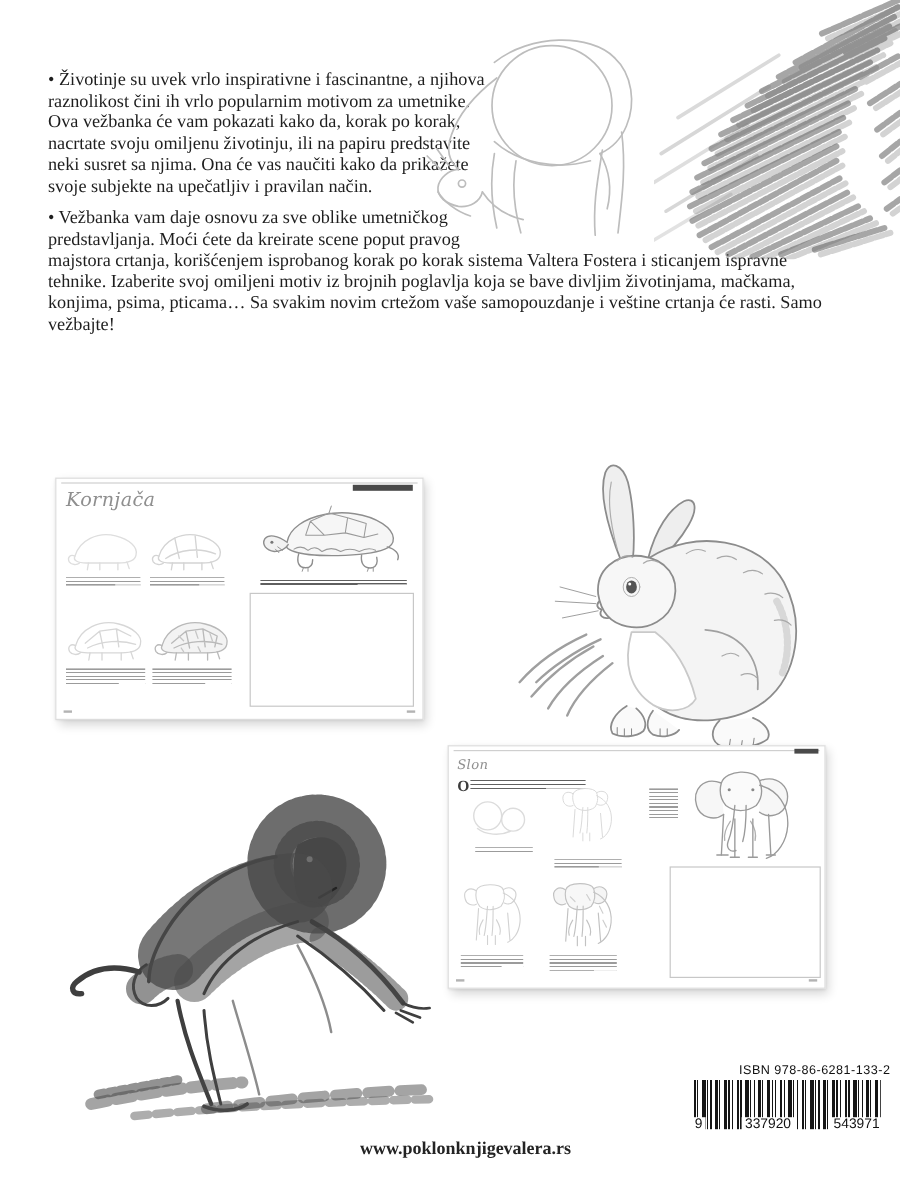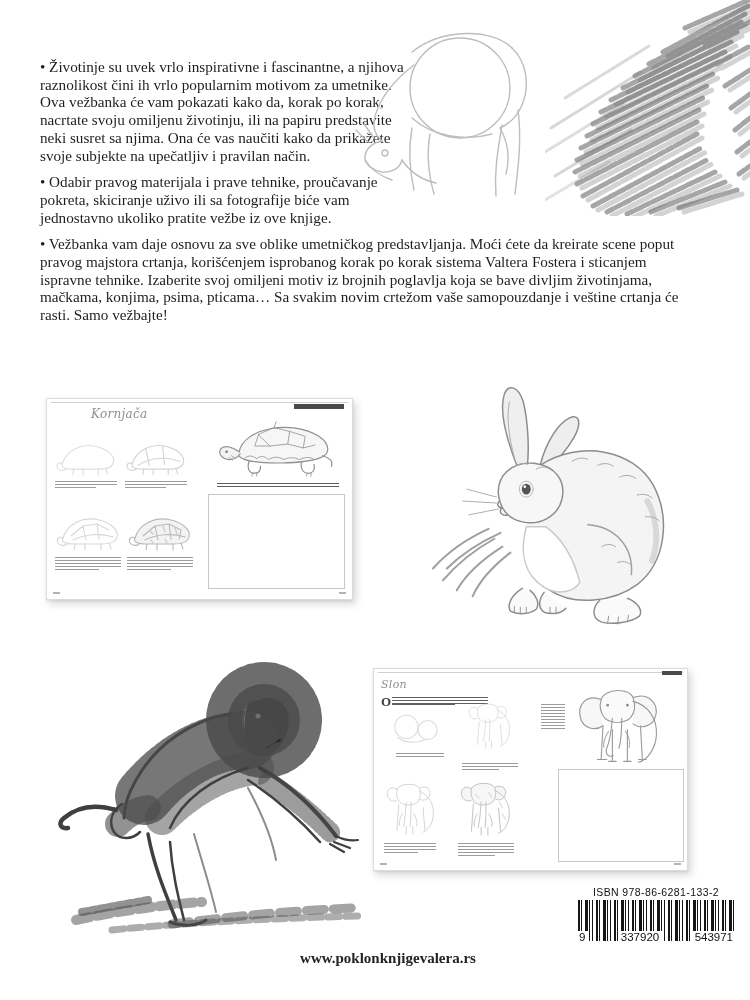--- a/index.html
+++ b/index.html
@@ -19,40 +19,39 @@
   .chapter-tab { position:absolute; background:#4a4a4a; }
   .mini-title { position:absolute; font-family:"DejaVu Serif", serif; font-style:italic; color:#8f8f8f; letter-spacing:0.3px; }
   .cl { position:absolute; background-image:repeating-linear-gradient(to bottom,#9b9b9b 0,#9b9b9b 1px,transparent 1px,transparent 3px); }
   .cl::after { content:""; position:absolute; right:0; bottom:0; width:34%; height:1px; background:#fff; }
   .cl.dark { background-image:repeating-linear-gradient(to bottom,#5f5f5f 0,#5f5f5f 1.2px,transparent 1.2px,transparent 3.2px); }
   .practice-box { position:absolute; border:1px solid #c7c7c7; background:#fff; }
   .pagenum-dash { position:absolute; width:7px; height:2px; background:#b3b3b3; }
   .dropcap { position:absolute; font-family:"Liberation Serif",serif; font-weight:bold; font-size:13px; line-height:13px; color:#3c3c3c; }
 
   
-  .barcode { position:absolute; left:570px; top:886px; width:172px; background:#fff; text-align:center; }
+  .barcode { position:absolute; left:570px; top:886px; width:172px; background:#fff; text-align:right; }
   .isbn-label { font-family:"Liberation Sans", sans-serif; font-size:10.5px; letter-spacing:0.4px; color:#111; }
   .bars { height:41px; margin:2px 8px 0 8px;
           background:repeating-linear-gradient(90deg,#151515 0 2px,#fff 2px 3px,#151515 3px 4px,#fff 4px 7px,#151515 7px 10px,#fff 10px 11px,#151515 11px 12px,#fff 12px 14px,#151515 14px 15px,#fff 15px 18px); }
   .digits { display:flex; justify-content:space-between; padding:0 6px; margin-top:-10px; position:relative;
             font-family:"Liberation Sans", sans-serif; font-size:11.5px; color:#111; }
   .digits span { background:#fff; padding:0 3px; }
 
   .website { position:absolute; left:288px; top:950px; width:200px; text-align:center;
              font-family:"Liberation Serif", serif; font-size:15px; color:#242424;font-weight:bold; }
 
   svg .ln { fill:none; stroke-linecap:round; stroke-linejoin:round; }
 </style>
 </head>
 <body>
 
 <div class="text-block">
   <div class="float-spacer"></div>
   <p>• Životinje su uvek vrlo inspirativne i fascinantne, a njihova raznolikost čini ih vrlo popularnim motivom za umetnike. Ova vežbanka će vam pokazati kako da, korak po korak, nacrtate svoju omiljenu životinju, ili na papiru predstavite neki susret sa njima. Ona će vas naučiti kako da prikažete svoje subjekte na upečatljiv i pravilan način.</p>
-  <p>• Odabir pravog materijala i prave tehnike, proučavanje pokreta, skiciranje uživo ili sa fotografije biće vam jednostavno ukoliko pratite vežbe iz ove knjige.</p>
   <p>• Vežbanka vam daje osnovu za sve oblike umetničkog predstavljanja. Moći ćete da kreirate scene poput pravog majstora crtanja, korišćenjem isprobanog korak po korak sistema Valtera Fostera i sticanjem ispravne tehnike. Izaberite svoj omiljeni motiv iz brojnih poglavlja koja se bave divljim životinjama, mačkama, konjima, psima, pticama… Sa svakim novim crtežom vaše samopouzdanje i veštine crtanja će rasti. Samo vežbajte!</p>
 </div>
 
 <svg class="abs" style="left:352px;top:10px;" width="210" height="196" viewBox="0 0 210 196">
   <g class="ln" stroke="#bdbdbd" stroke-width="1.4">
     <circle cx="108" cy="78" r="50"></circle>
     <path d="M60 42 C90 18 140 18 160 38"></path>
     <path d="M160 38 C175 52 178 76 170 95 C165 107 157 114 148 118"></path>
     <path d="M150 115 C146 140 142 160 144 186"></path>
     <path d="M166 100 C170 130 166 158 163 184"></path>
@@ -102,21 +101,21 @@
     <line x1="0" y1="152" x2="78" y2="104" opacity="0.25"></line>
     <line x1="10" y1="176" x2="86" y2="130" opacity="0.30"></line>
     <line x1="0" y1="200" x2="64" y2="162" opacity="0.22"></line>
     <line x1="20" y1="98" x2="104" y2="46" opacity="0.28"></line>
   </g>
 </svg>
 
 <div class="mini-page" style="left:46px;top:398px;width:307px;height:202px;">
   <div class="topline"></div>
   <div class="chapter-tab" style="top:5px;right:8px;width:50px;height:5px;"></div>
-  <div class="mini-title" style="left:8px;top:8px;font-size:12px;margin-left:36px;">Kornjača</div>
+  <div class="mini-title" style="left:8px;top:8px;font-size:16px;">Kornjača</div>
 
   <svg class="abs" style="left:6px;top:34px;" width="66" height="44" viewBox="0 0 70 46">
     <g class="ln" stroke="#dedede" stroke-width="1.2">
       <path d="M10 32 C14 18 30 10 46 14 C58 17 66 24 64 31 C63 36 56 38 48 38 L20 38 C13 38 8 36 10 32 Z"></path>
       <path d="M10 32 C6 30 3 33 5 37 C7 40 12 40 14 38"></path>
       <path d="M22 38 L21 44 M32 38 L32 44 M48 38 L48 44 M56 37 L58 43"></path>
     </g>
   </svg>
   <svg class="abs" style="left:76px;top:34px;" width="66" height="44" viewBox="0 0 70 46">
     <g class="ln" stroke="#d4d4d4" stroke-width="1.2">
@@ -219,21 +218,21 @@
     <path d="M216 154 C244 172 266 192 280 206" stroke="#4a4a4a" stroke-width="20" stroke-dasharray="2 3.2" fill="none" opacity="0.55"></path>
     <path d="M284 208 C292 212 300 213 306 212 M282 214 L298 220 M278 216 L292 224" stroke="#3f3f3f" stroke-width="2.2" fill="none"></path>
     <path d="M196 160 C210 186 220 210 224 232" stroke="#3f3f3f" stroke-width="2" fill="none" opacity="0.6"></path>
     <path d="M24 292 C70 282 120 276 150 274" stroke="#4a4a4a" stroke-width="10" stroke-dasharray="14 7" fill="none" opacity="0.5"></path>
     <path d="M120 296 C180 288 250 282 300 280" stroke="#4a4a4a" stroke-width="9" stroke-dasharray="18 9" fill="none" opacity="0.5"></path>
     <path d="M60 302 C140 294 230 290 306 288" stroke="#4a4a4a" stroke-width="7" stroke-dasharray="12 6" fill="none" opacity="0.45"></path>
     <path d="M30 284 L96 272" stroke="#4a4a4a" stroke-width="8" stroke-dasharray="5 4" fill="none" opacity="0.6"></path>
   </g>
 </svg>
 
-<div class="mini-page" style="left:373px;top:668px;width:315px;height:203px;">
+<div class="mini-page" style="left:373px;top:621px;width:315px;height:203px;">
   <div class="topline"></div>
   <div class="chapter-tab" style="top:2px;right:5px;width:20px;height:4px;"></div>
   <div class="mini-title" style="left:7px;top:9px;font-size:11px;">Slon</div>
   <div class="dropcap" style="left:7px;top:26px;">O</div>
   <div class="cl dark" style="left:18px;top:28px;width:96px;height:8px;"></div>
 
   <svg class="abs" style="left:14px;top:42px;" width="58" height="36" viewBox="0 0 52 34">
     <g class="ln" stroke="#dcdcdc" stroke-width="1.1">
       <circle cx="16" cy="15" r="11"></circle>
         <circle cx="36" cy="18" r="9"></circle>

